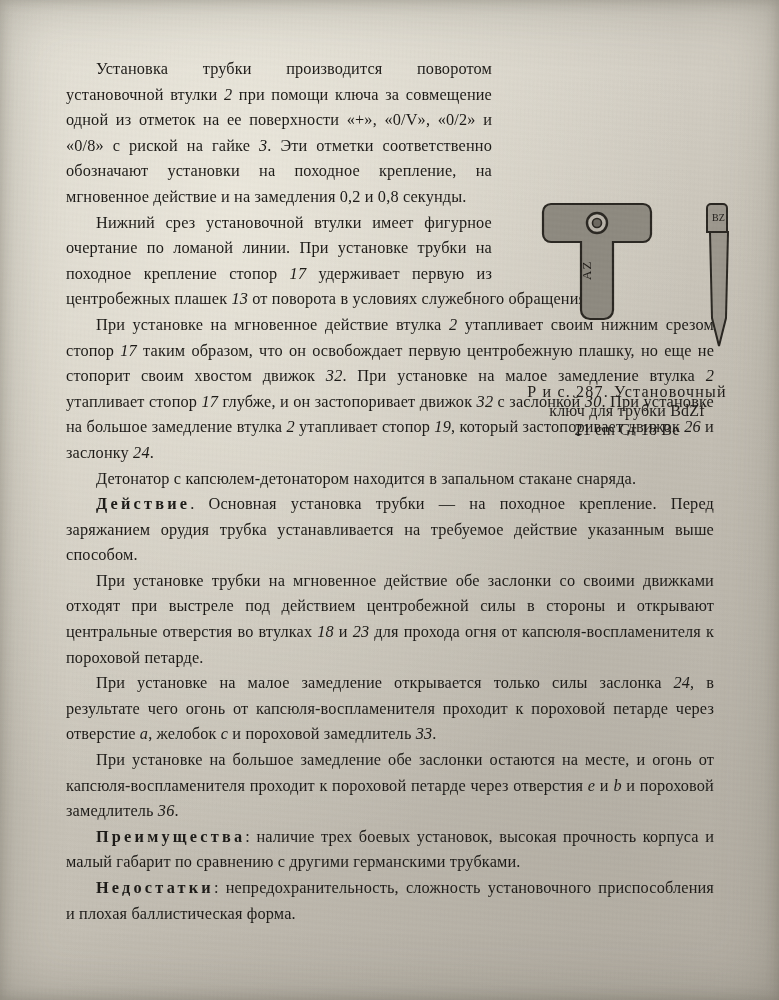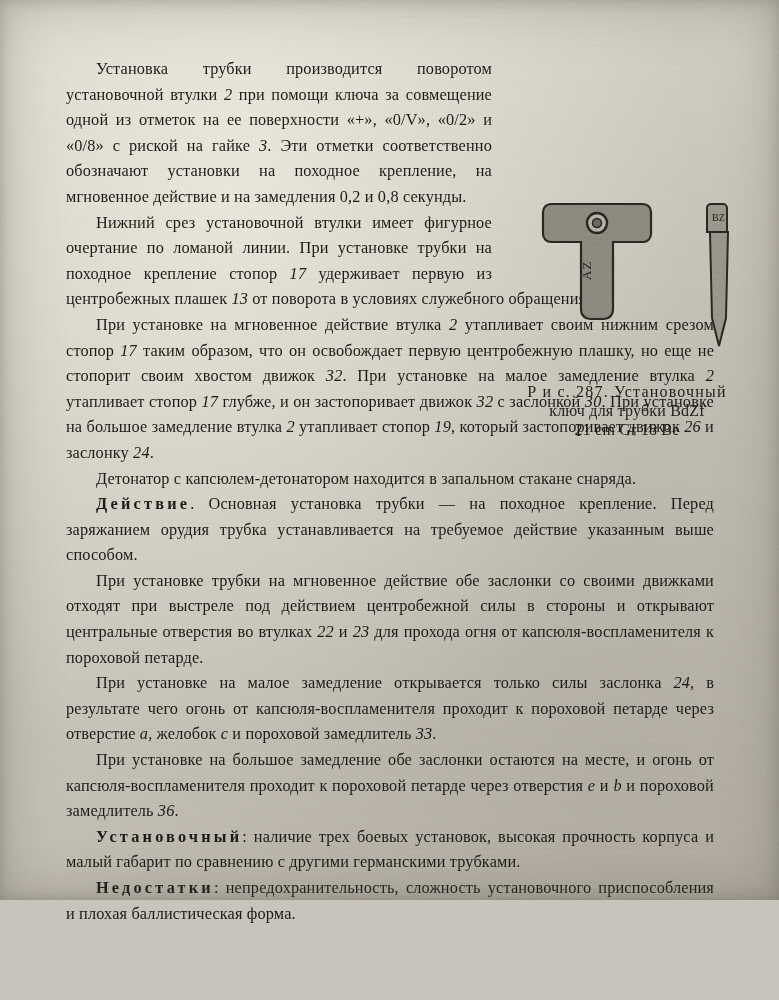--- a/index.html
+++ b/index.html
@@ -9,21 +9,21 @@
   body {
     width: 779px;
     height: 1000px;
     background: #c8c4bb;
     font-family: "Liberation Serif", serif;
     overflow: hidden;
   }
   #page {
     position: relative;
     width: 779px;
-    height: 900px;
+    height: 1000px;
     background:
       radial-gradient(ellipse at 30% 20%, rgba(255,252,240,0.55), rgba(255,255,255,0) 60%),
       radial-gradient(ellipse at 80% 85%, rgba(150,145,135,0.30), rgba(255,255,255,0) 65%),
       linear-gradient(160deg, #d8d4ca 0%, #cfcabf 35%, #c6c1b6 70%, #bbb5aa 100%);
     box-sizing: border-box;
   }
   #grain {
     position: absolute;
     inset: 0;
     pointer-events: none;
@@ -105,24 +105,24 @@
   <div id="text-column">
 
     <div id="figure-shape"></div>
 
     <div id="paragraphs">
         <p class="para"><span>Установка трубки производится поворотом установочной втулки </span><i class="it">2</i><span> при помощи ключа за совмещение одной из отметок на ее поверхности «+», «0/V», «0/2» и «0/8» с риской на гайке </span><i class="it">3</i><span>. Эти отметки соответственно обозначают установки на походное крепление, на мгновенное действие и на замедления 0,2 и 0,8 секунды.</span></p>
         <p class="para"><span>Нижний срез установочной втулки имеет фигурное очертание по ломаной линии. При установке трубки на походное крепление стопор </span><i class="it">17</i><span> удерживает первую из центробежных плашек </span><i class="it">13</i><span> от поворота в условиях служебного обращения.</span></p>
         <p class="para"><span>При установке на мгновенное действие втулка </span><i class="it">2</i><span> утапливает своим нижним срезом стопор </span><i class="it">17</i><span> таким образом, что он освобождает первую центробежную плашку, но еще не стопорит своим хвостом движок </span><i class="it">32</i><span>. При установке на малое замедление втулка </span><i class="it">2</i><span> утапливает стопор </span><i class="it">17</i><span> глубже, и он застопоривает движок </span><i class="it">32</i><span> с заслонкой </span><i class="it">30</i><span>. При установке на большое замедление втулка </span><i class="it">2</i><span> утапливает стопор </span><i class="it">19</i><span>, который застопоривает движок </span><i class="it">26</i><span> и заслонку </span><i class="it">24</i><span>.</span></p>
         <p class="para"><span>Детонатор с капсюлем-детонатором находится в запальном стакане снаряда.</span></p>
         <p class="para"><span class="sp">Действие</span><span>. Основная установка трубки — на походное крепление. Перед заряжанием орудия трубка устанавливается на требуемое действие указанным выше способом.</span></p>
-        <p class="para"><span>При установке трубки на мгновенное действие обе заслонки со своими движками отходят при выстреле под действием центробежной силы в стороны и открывают центральные отверстия во втулках </span><i class="it">22</i><span> и </span><i class="it">23</i><span> для прохода огня от капсюля-воспламенителя к пороховой петарде.</span></p>
+        <p class="para"><span>При установке трубки на мгновенное действие обе заслонки со своими движками отходят при выстреле под действием центробежной силы в стороны и открывают центральные отверстия во втулках </span><i class="it">18</i><span> и </span><i class="it">23</i><span> для прохода огня от капсюля-воспламенителя к пороховой петарде.</span></p>
         <p class="para"><span>При установке на малое замедление открывается только силы заслонка </span><i class="it">24</i><span>, в результате чего огонь от капсюля-воспламенителя проходит к пороховой петарде через отверстие </span><i class="it">а</i><span>, желобок </span><i class="it">с</i><span> и пороховой замедлитель </span><i class="it">33</i><span>.</span></p>
         <p class="para"><span>При установке на большое замедление обе заслонки остаются на месте, и огонь от капсюля-воспламенителя проходит к пороховой петарде через отверстия </span><i class="it">е</i><span> и </span><i class="it">b</i><span> и пороховой замедлитель </span><i class="it">36</i><span>.</span></p>
-        <p class="para"><span class="sp">Установочный</span><span>: наличие трех боевых установок, высокая прочность корпуса и малый габарит по сравнению с другими германскими трубками.</span></p>
+        <p class="para"><span class="sp">Преимущества</span><span>: наличие трех боевых установок, высокая прочность корпуса и малый габарит по сравнению с другими германскими трубками.</span></p>
         <p class="para"><span class="sp">Недостатки</span><span>: непредохранительность, сложность установочного приспособления и плохая баллистическая форма.</span></p>
       </div>
   </div>
 
   <div id="figure">
     <svg width="212" height="180" viewBox="0 0 212 180">
       <g fill="#8e8a80" stroke="#2a2722" stroke-width="2.2">
 
         <path d="M30,8 h92 a8,8 0 0 1 8,8 v22 a8,8 0 0 1 -8,8 h-30 v68 a9,9 0 0 1 -9,9 h-14 a9,9 0 0 1 -9,-9 v-68 h-30 a8,8 0 0 1 -8,-8 v-22 a8,8 0 0 1 8,-8 z"></path>
       </g>

